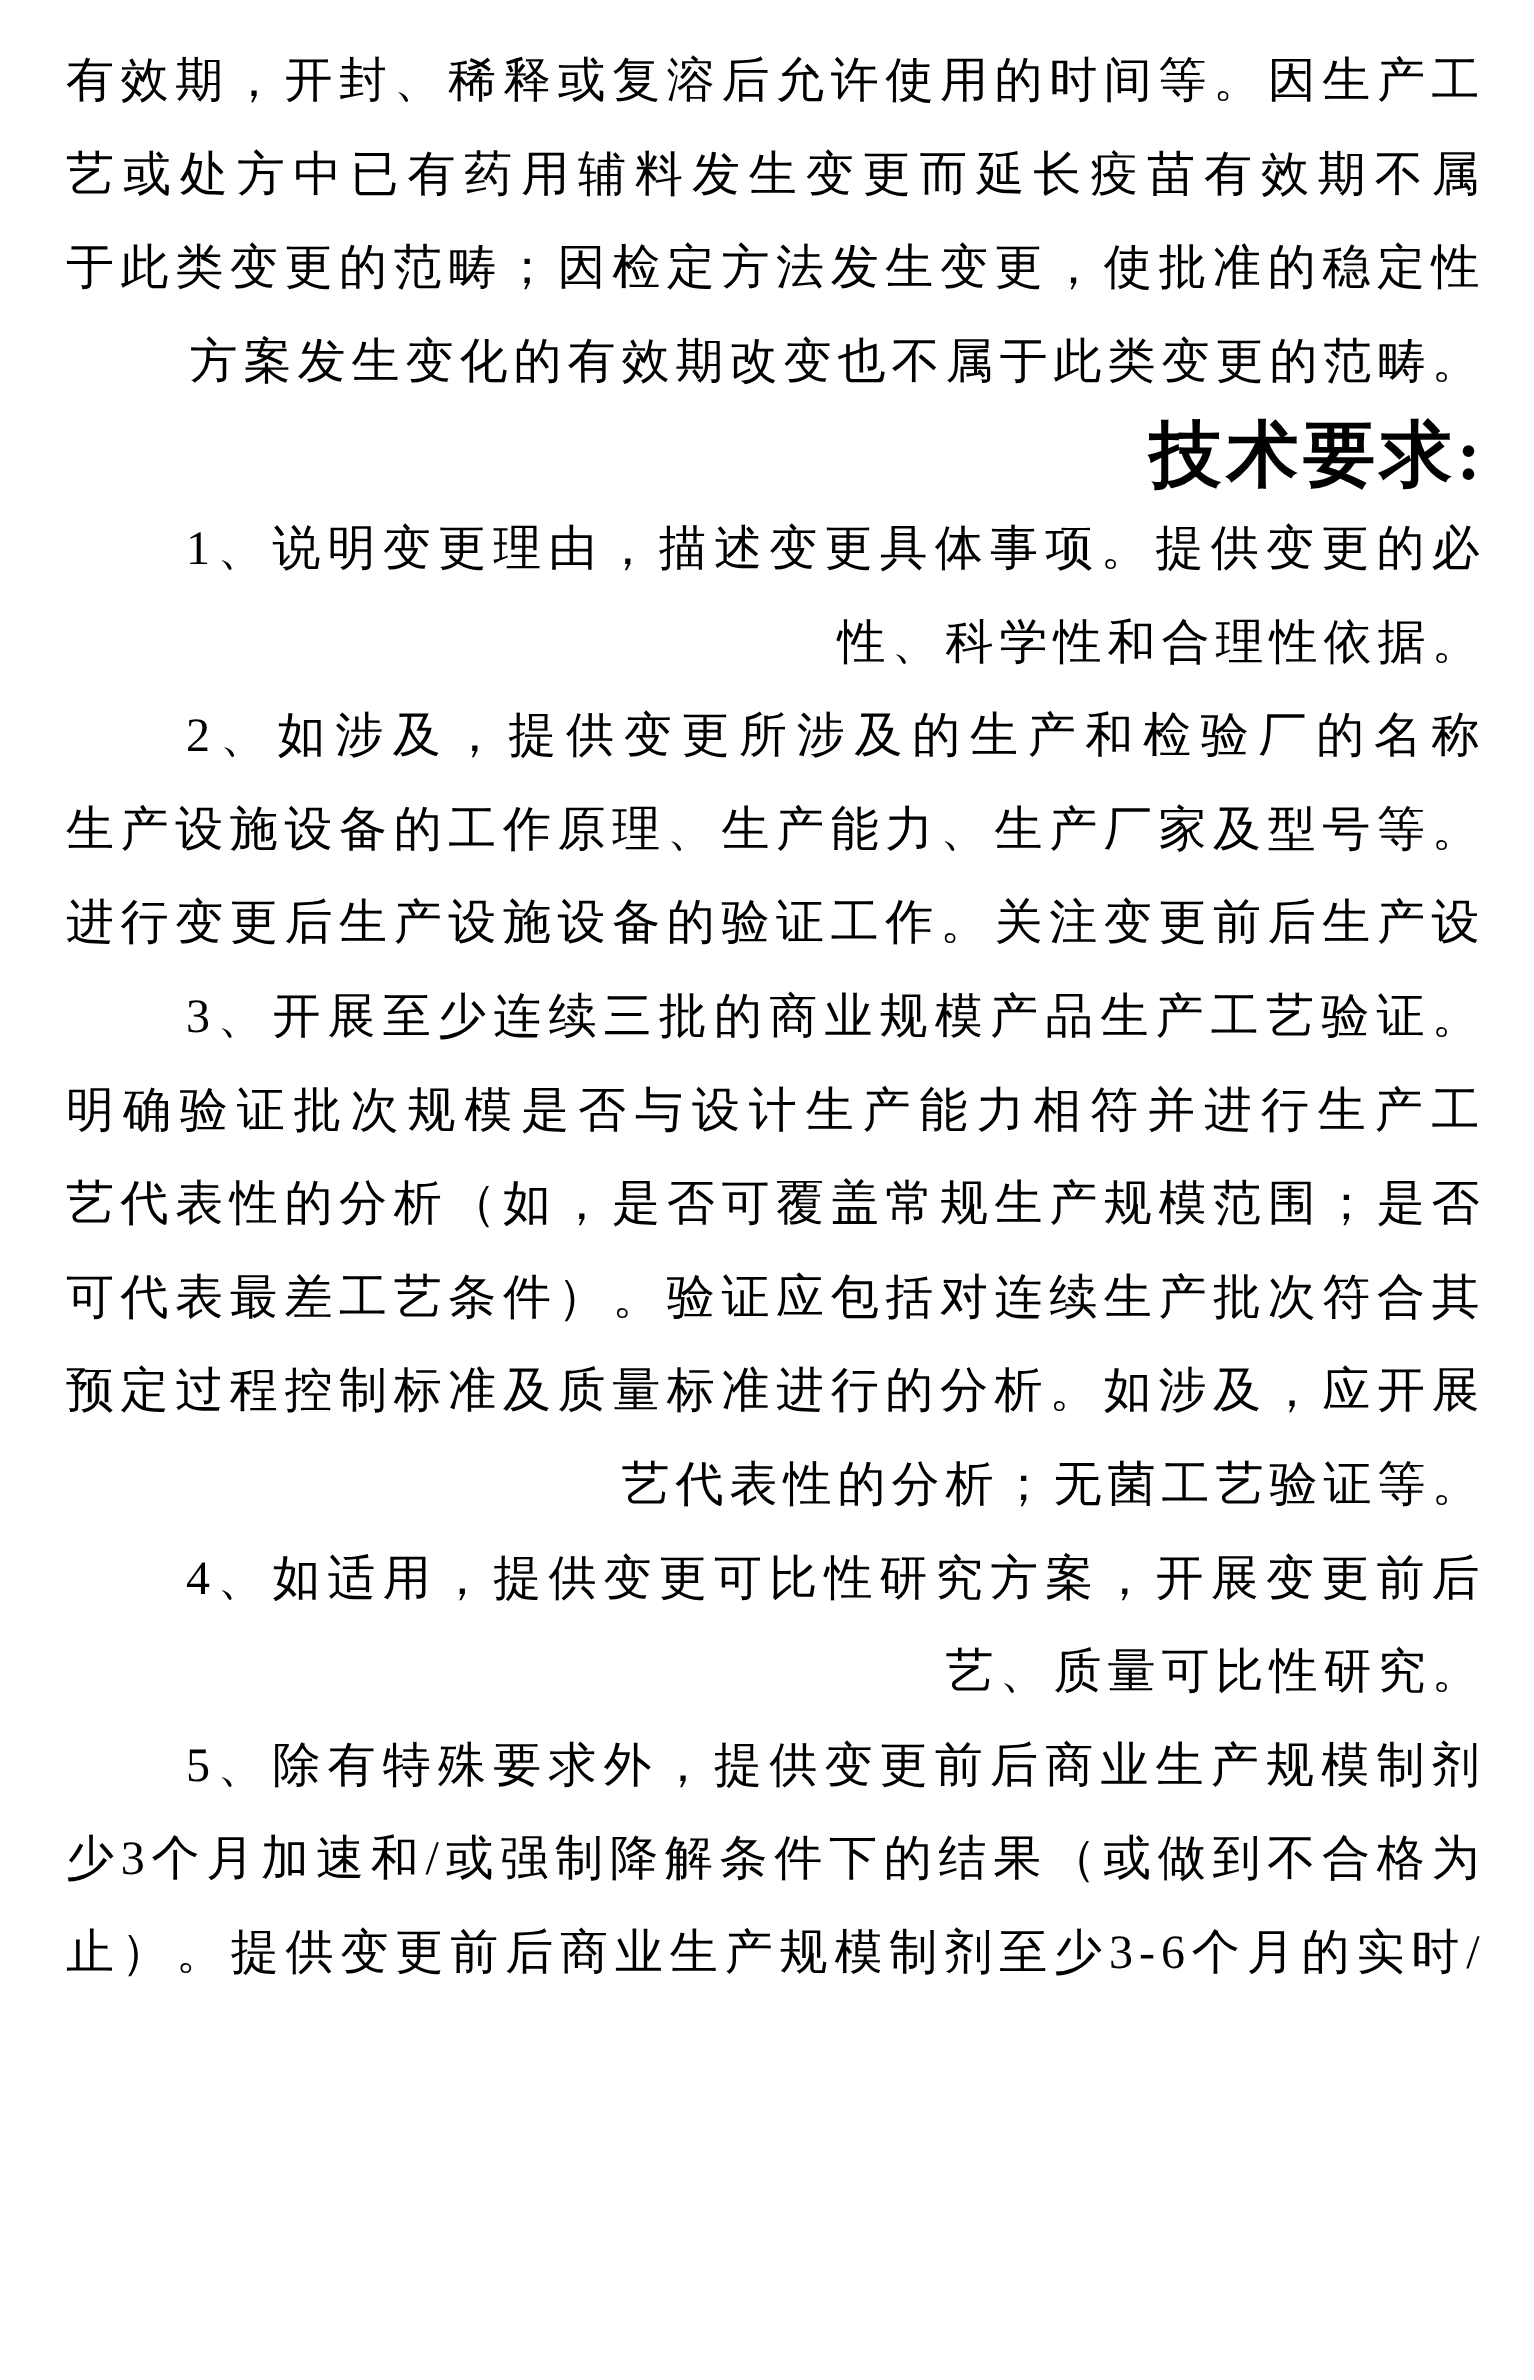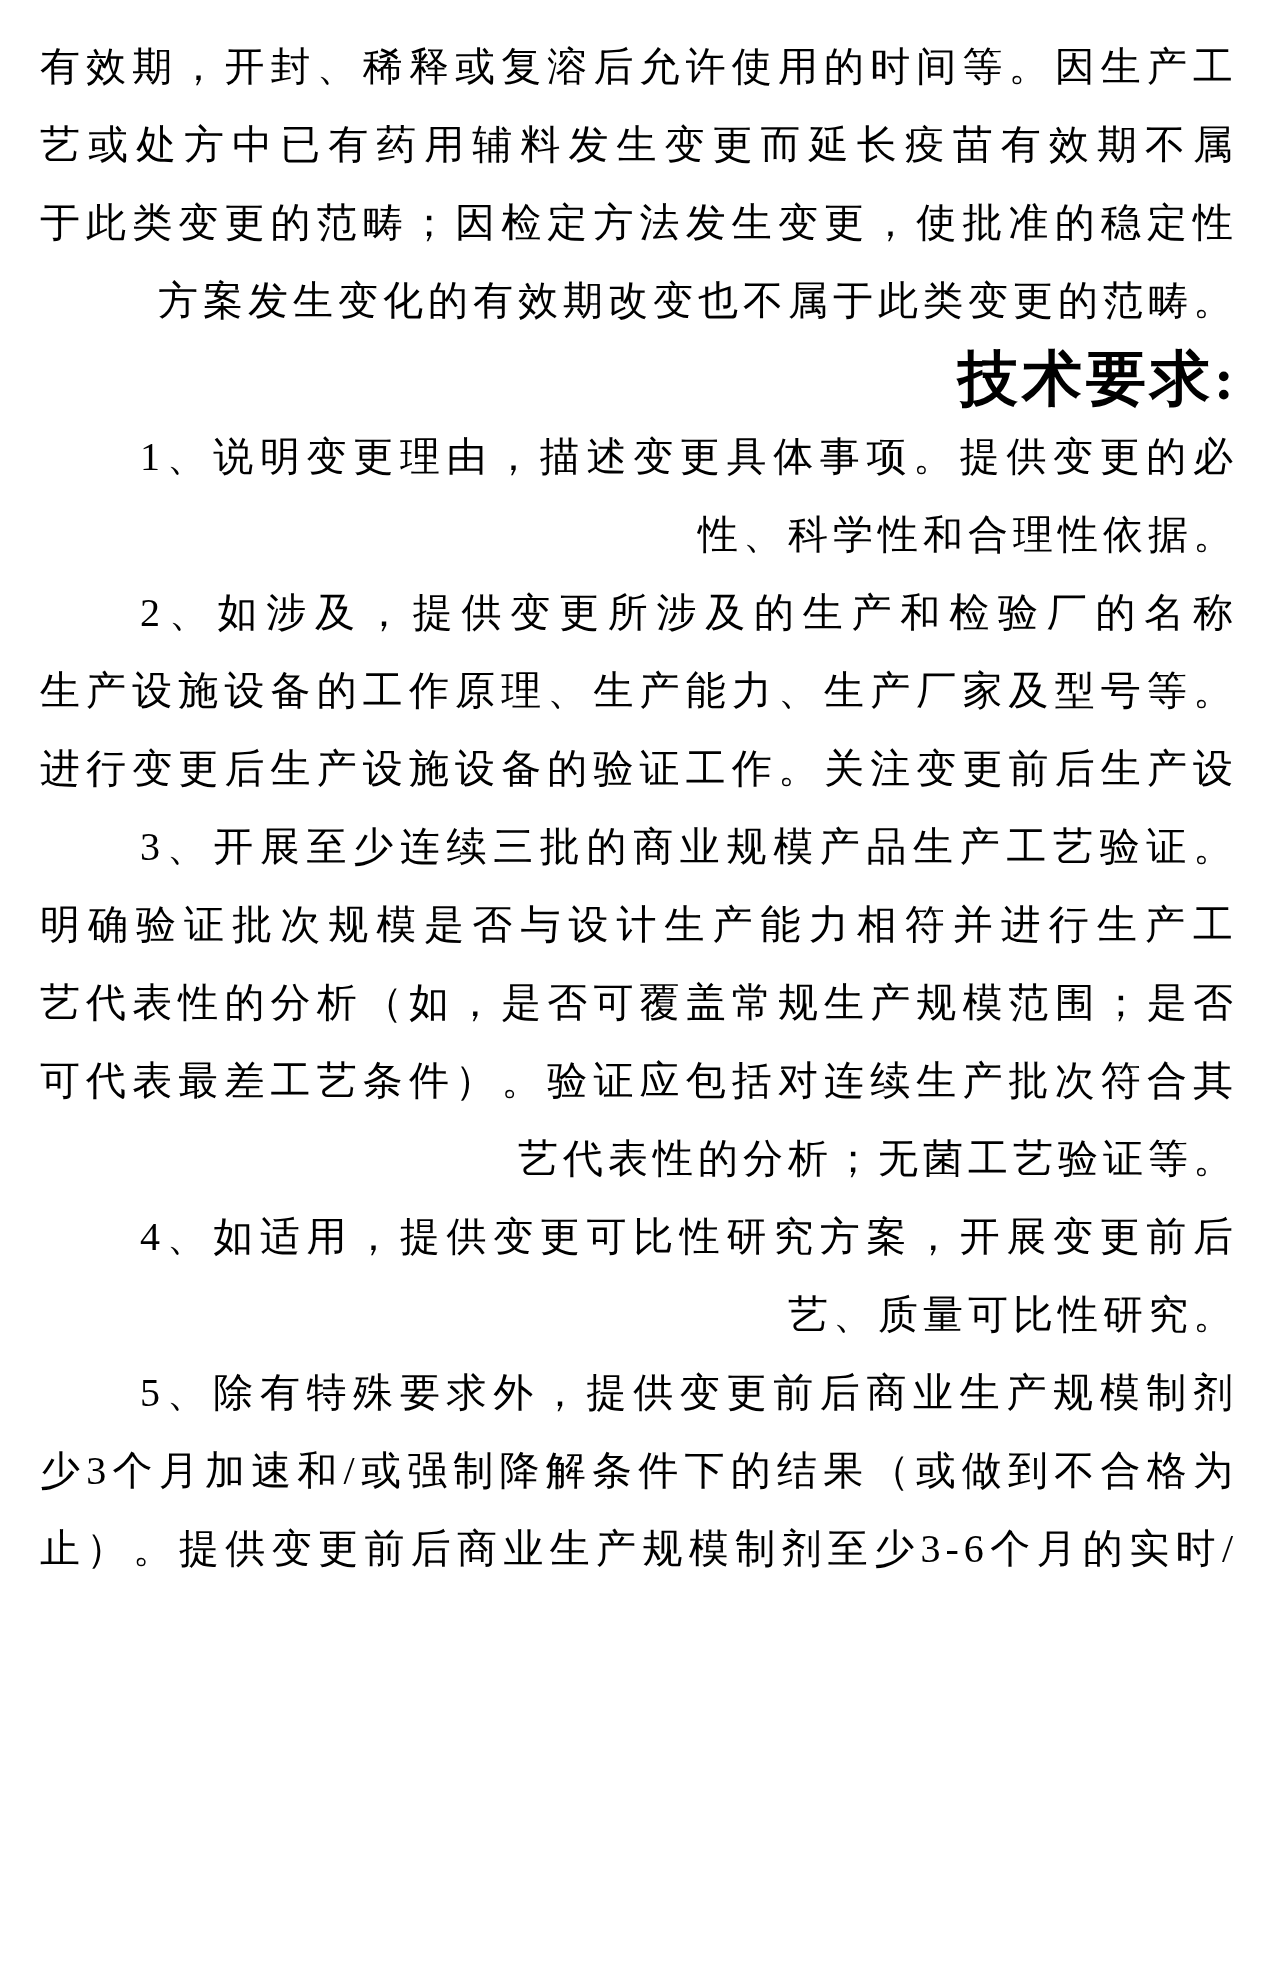--- a/index.html
+++ b/index.html
@@ -25,20 +25,21 @@
     font-size: 40px;
     letter-spacing: 5px;
     color: #000000;
     text-align: right;
     overflow: hidden;
   }
   .line.fill {
     text-align: justify;
     text-align-last: justify;
     text-justify: inter-character;
+    margin-left: 15px;
   }
   .line.indent { padding-left: 100px; }
   .line.heading {
     font-weight: bold;
     font-size: 60px;
     letter-spacing: 4px;
   }
 </style>
 </head>
 <body>
@@ -52,20 +53,21 @@
       <div class="line heading indent">技术要求:</div>
       <div class="line fill indent">1、说明变更理由，描述变更具体事项。提供变更的必要</div>
       <div class="line">性、科学性和合理性依据。</div>
       <div class="line fill indent">2、如涉及，提供变更所涉及的生产和检验厂的名称（全</div>
       <div class="line fill">生产设施设备的工作原理、生产能力、生产厂家及型号等。</div>
       <div class="line fill">进行变更后生产设施设备的验证工作。关注变更前后生产设</div>
       <div class="line fill indent">3、开展至少连续三批的商业规模产品生产工艺验证。应</div>
       <div class="line fill">明确验证批次规模是否与设计生产能力相符并进行生产工</div>
       <div class="line fill">艺代表性的分析（如，是否可覆盖常规生产规模范围；是否</div>
       <div class="line fill">可代表最差工艺条件）。验证应包括对连续生产批次符合其</div>
+      <div class="line fill">预定过程控制标准及质量标准进行的分析。如涉及，应开展</div>
       <div class="line">艺代表性的分析；无菌工艺验证等。</div>
       <div class="line fill indent">4、如适用，提供变更可比性研究方案，开展变更前后工</div>
       <div class="line">艺、质量可比性研究。</div>
       <div class="line fill indent">5、除有特殊要求外，提供变更前后商业生产规模制剂至</div>
       <div class="line fill">少3个月加速和/或强制降解条件下的结果（或做到不合格为</div>
       <div class="line fill">止）。提供变更前后商业生产规模制剂至少3-6个月的实时/实</div>
     </div>
 </div>
 
 </body></html>

